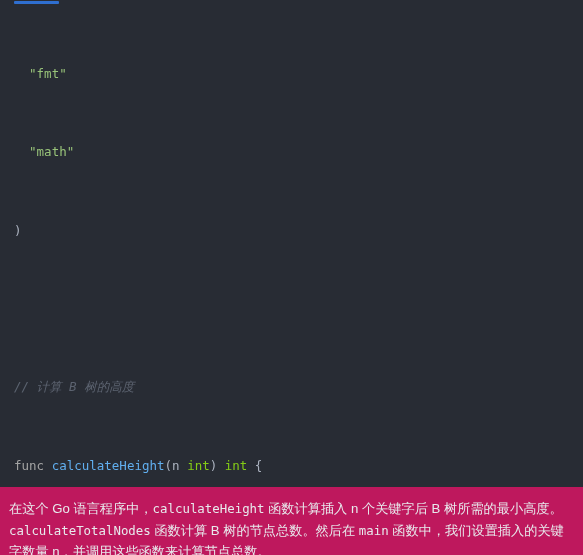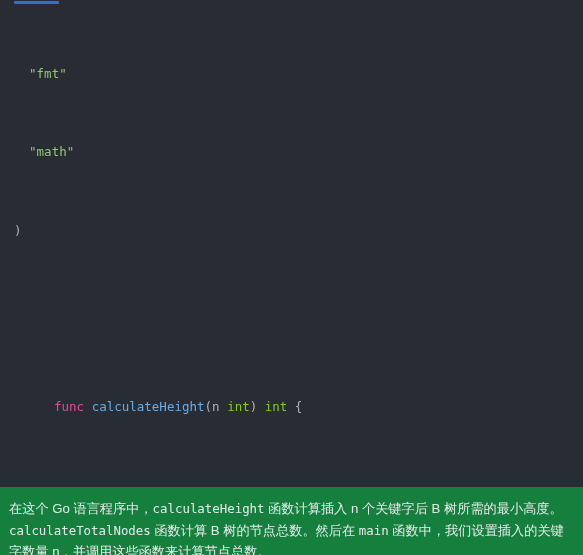--- a/index.html
+++ b/index.html
@@ -52,32 +52,32 @@
     line-height: 19.6px;
     color: #abb2bf;
     white-space: pre;
   }
   .code-line {
     white-space: pre;
     min-height: 19.6px;
   }
 
   
-  .t-kw      { color: #ec4899; margin-left: 40px; }
+  .t-kw      { color: #a3a3a3; }
   .t-fn      { color: #61afef; }
   .t-type    { color: #84cc16; }
   .t-str     { color: #98c379; }
   .t-cmt     { color: #5c6370; font-style: italic; }
   .t-var     { color: #abb2bf; }
   .t-punct   { color: #abb2bf; }
 
   
   .explanation {
     flex: 1 1 auto;
-    background: #15803d;
+    background: #be185d;
     padding: 11px 9px 8px 9px;
     color: #e8eaed;
     font-size: 13.2px;
     line-height: 21.5px;
     font-family: "Liberation Sans", sans-serif;
     overflow: hidden;
   }
   .explanation p { margin: 0; text-align: left; }
   .explanation code {
     font-family: "DejaVu Sans Mono", "Liberation Mono", monospace;
@@ -97,20 +97,21 @@
   <div class="code-block">
 
     <div class="code-line"><span class="t-punct">  </span><span class="t-str">"fmt"</span></div>
 
     <div class="code-line"><span class="t-punct">  </span><span class="t-str">"math"</span></div>
 
     <div class="code-line"><span class="t-punct">)</span></div>
 
     <div class="code-line"> </div>
 
+    <div class="code-line"><span class="t-cmt">// 计算 B 树的高度</span></div>
 
     <div class="code-line"><span class="t-kw">func</span><span class="t-punct"> </span><span class="t-fn">calculateHeight</span><span class="t-punct">(</span><span class="t-var">n </span><span class="t-type">int</span><span class="t-punct">) </span><span class="t-type">int</span><span class="t-punct"> {</span></div>
 
     
 
     
 
     
 
     

